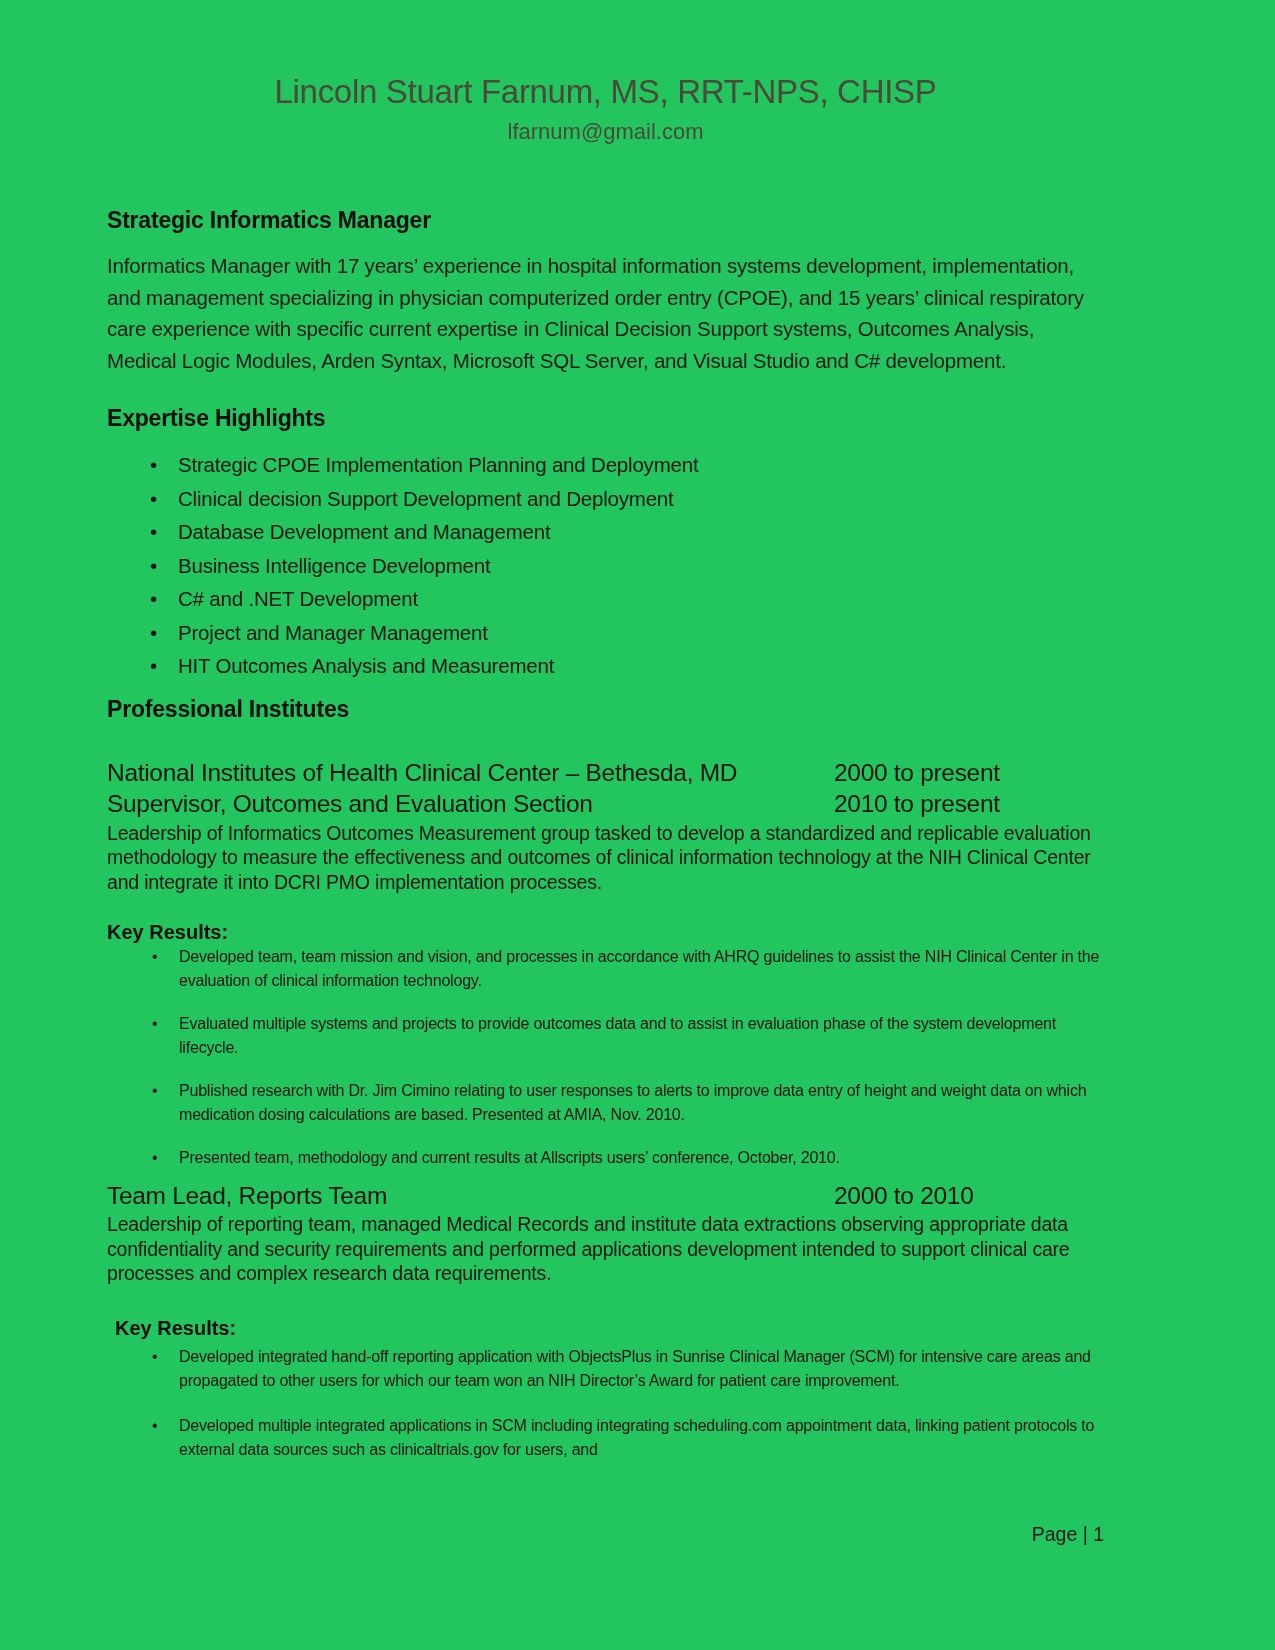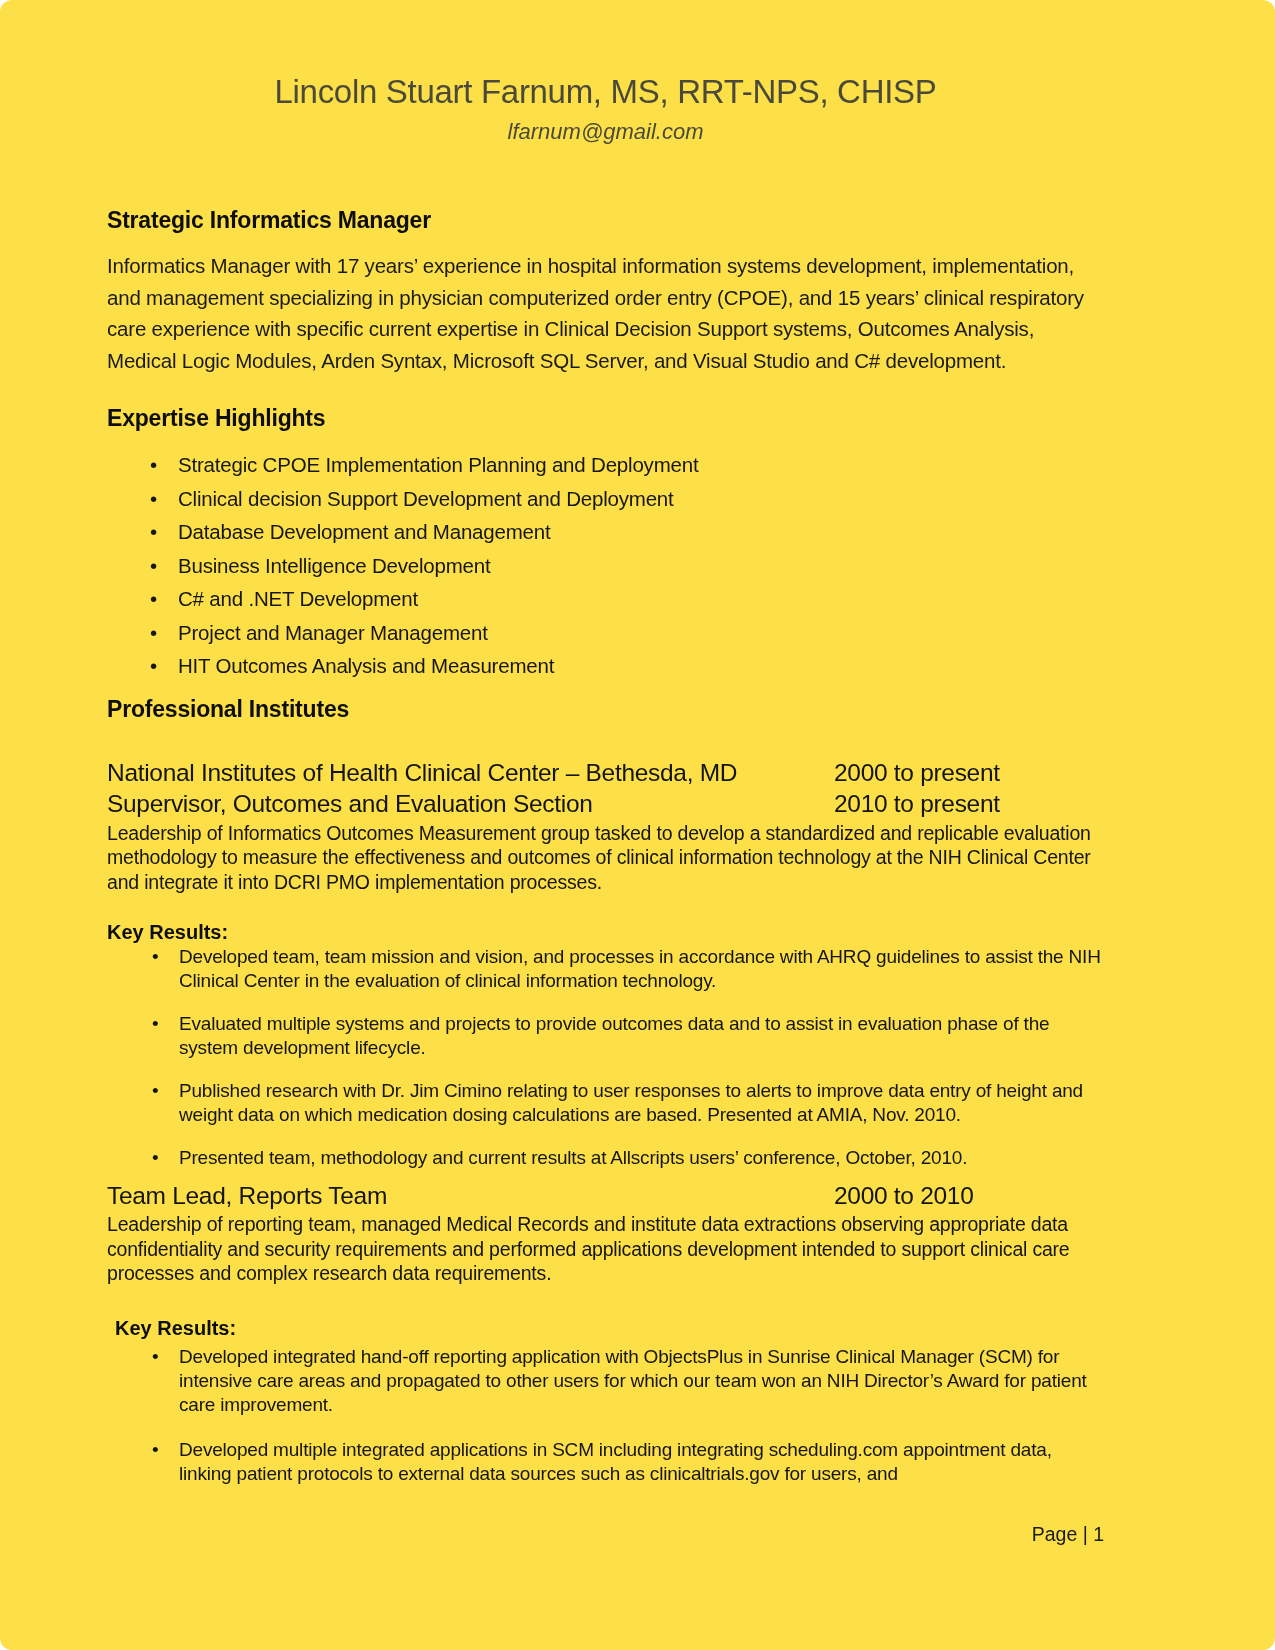--- a/index.html
+++ b/index.html
@@ -6,40 +6,38 @@
   body {
     background:#fff;
     font-family:"Liberation Sans", sans-serif;
     color:#161616;
     -webkit-font-smoothing:antialiased;
   }
   .page {
     position:relative;
     width:1275px;
     height:1650px;
-    background:#fde047;
+    background:#22c55e;
     overflow:hidden;
-    border-radius:12px;
   }
   .content { padding:74px 171px 0 107px; }
 
   
   .doc-header { text-align:center; }
   .candidate-name {
     font-size:33px;
     line-height:36px;
     color:#4b4a3a;
     letter-spacing:-0.3px;
   }
   .candidate-email {
     font-size:22px;
     line-height:28px;
     margin-top:8px;
     color:#4b4a3a;
-    font-style:italic;
   }
 
   
   .h-main {
     font-size:23px;
     line-height:28px;
     font-weight:700;
     color:#0e0e0e;
     letter-spacing:-0.2px;
   }
@@ -108,21 +106,21 @@
 
   .kr-list {
     list-style:none;
     margin:0;
     padding:0;
   }
   .kr-list li {
     position:relative;
     padding-left:72px;
     margin-top:19px;
-    font-size:19px;
+    font-size:16px;
     line-height:24px;
     letter-spacing:-0.2px;
     color:#151515;
   }
   .kr-list li::before {
     content:"\2022";
     position:absolute;
     left:45px;
     top:0;
   }

